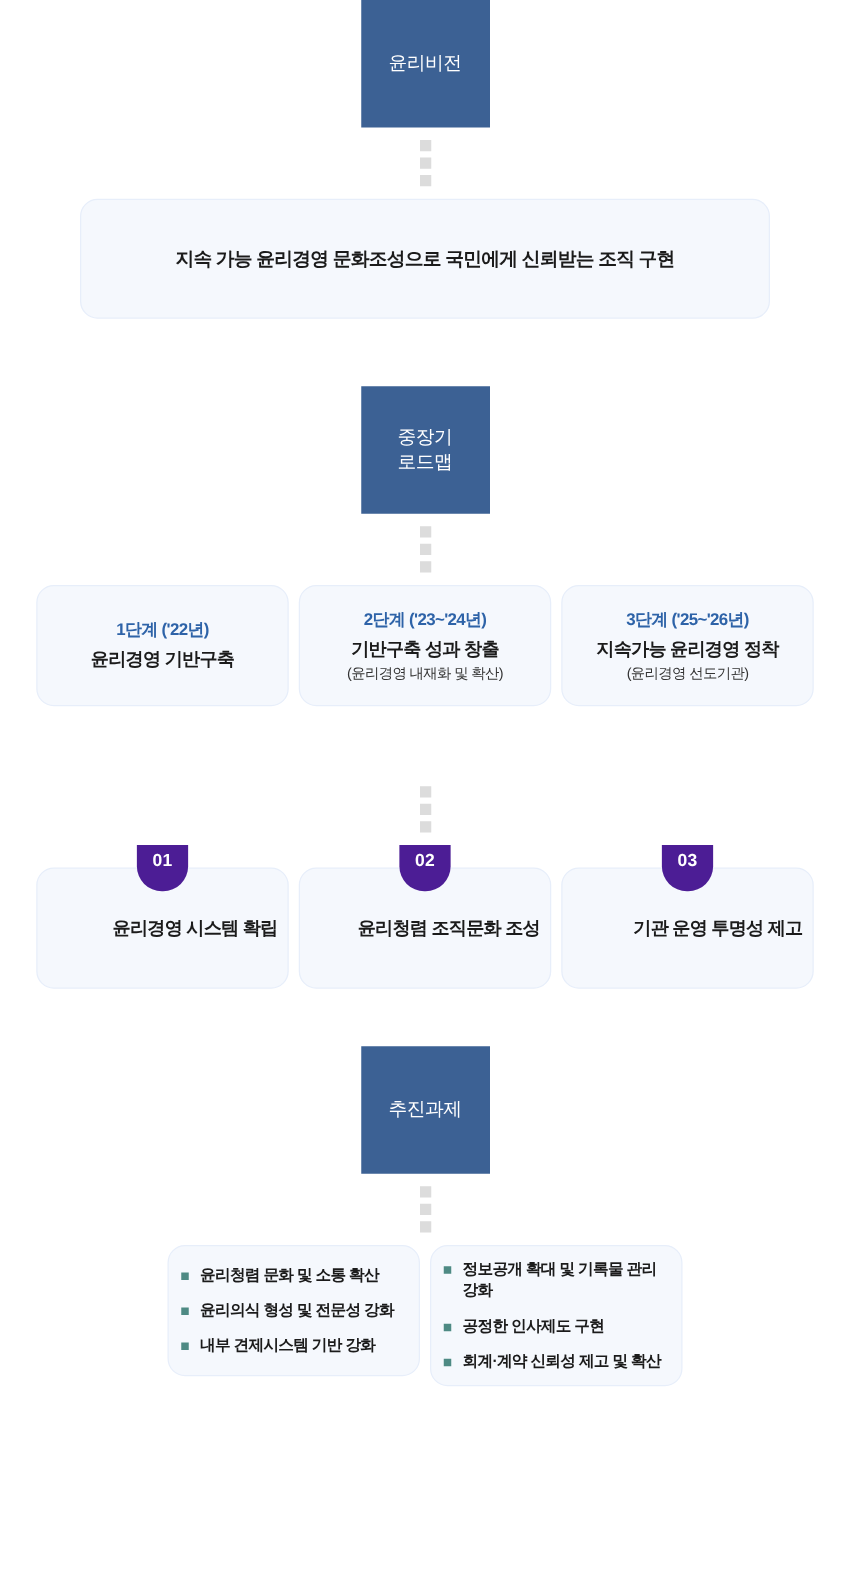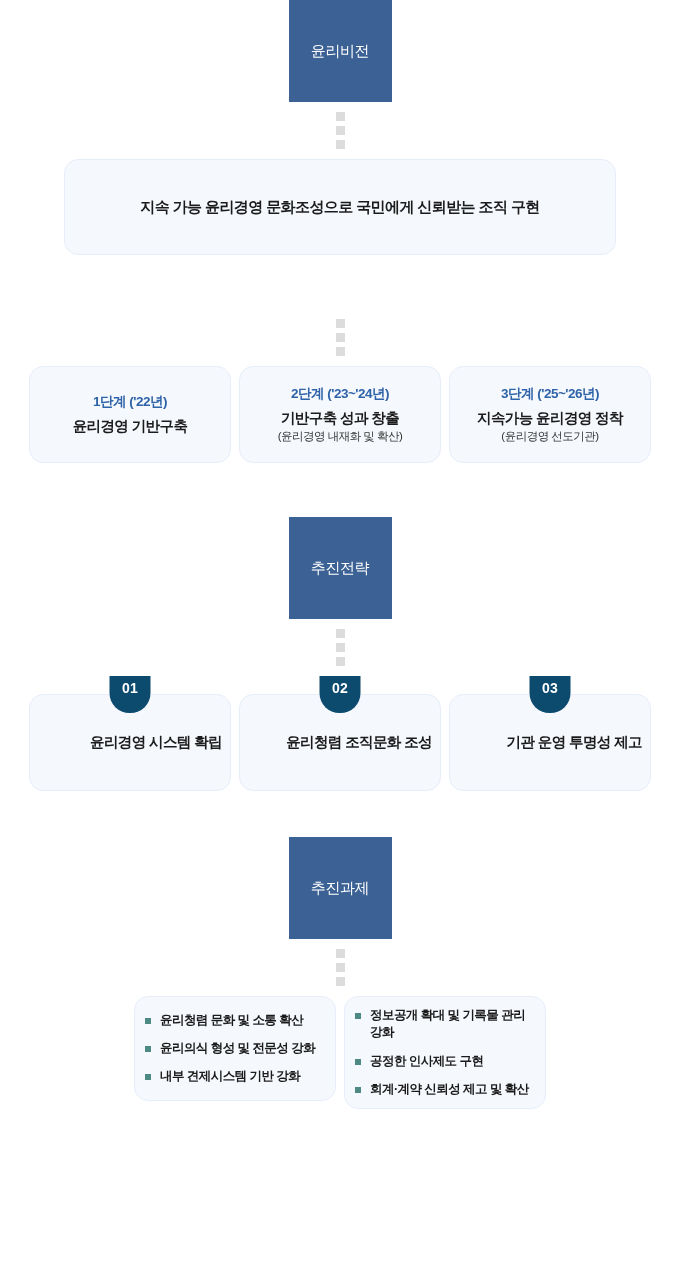--- a/index.html
+++ b/index.html
@@ -152,21 +152,21 @@
     color: #1b1b1b;
     letter-spacing: -0.6px;
   }
   .badge {
     position: absolute;
     top: -18px;
     left: 50%;
     transform: translateX(-50%);
     width: 41px;
     height: 37px;
-    background: #0c4a6e;
+    background: #4c1d95;
     border-radius: 0 0 20px 20px;
     color: #ffffff;
     font-size: 14px;
     font-weight: bold;
     display: flex;
     align-items: flex-start;
     justify-content: center;
     padding-top: 4px;
     box-sizing: border-box;
     letter-spacing: 0.2px;
@@ -226,20 +226,28 @@
     <div class="vision-wrap">
       <div class="panel vision-banner">
         <span class="vision-text">지속 가능 윤리경영 문화조성으로 국민에게 신뢰받는 조직 구현</span>
       </div>
     </div>
   </div>
 
   <div class="gap-xl"></div>
 
   <div class="section">
+    <div class="header-row">
+      <div class="head-chip h-roadmap">
+        <div>
+          <div>중장기</div>
+          <div>로드맵</div>
+        </div>
+      </div>
+    </div>
     <div class="connector">
       <span class="dot"></span>
       <span class="dot"></span>
       <span class="dot"></span>
     </div>
     <div class="triple">
 
       <div class="cell">
         <div class="panel road-cell">
           <div class="road-stage">1단계 ('22년)</div>
@@ -262,23 +270,20 @@
           <div class="road-sub">(윤리경영 선도기관)</div>
         </div>
       </div>
 
     </div>
   </div>
 
   <div class="gap-xl"></div>
 
   <div class="section">
-    <div class="header-row">
-      <div class="head-chip h-strategy">추진전략</div>
-    </div>
     <div class="connector">
       <span class="dot"></span>
       <span class="dot"></span>
       <span class="dot"></span>
     </div>
     <div class="triple strategy-row">
 
       <div class="cell">
         <div class="badge">01</div>
         <div class="panel strat-cell">

